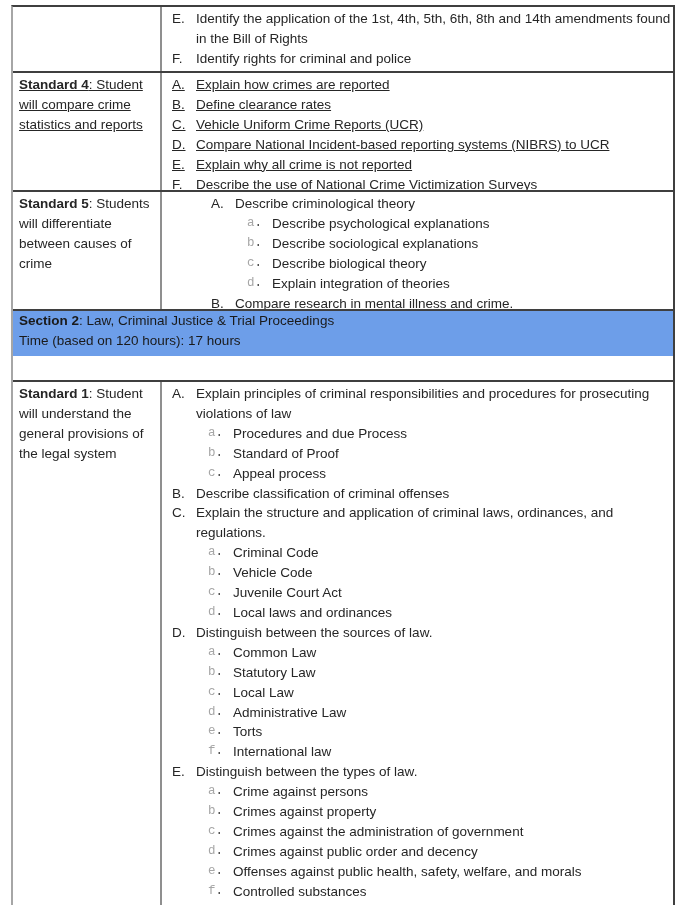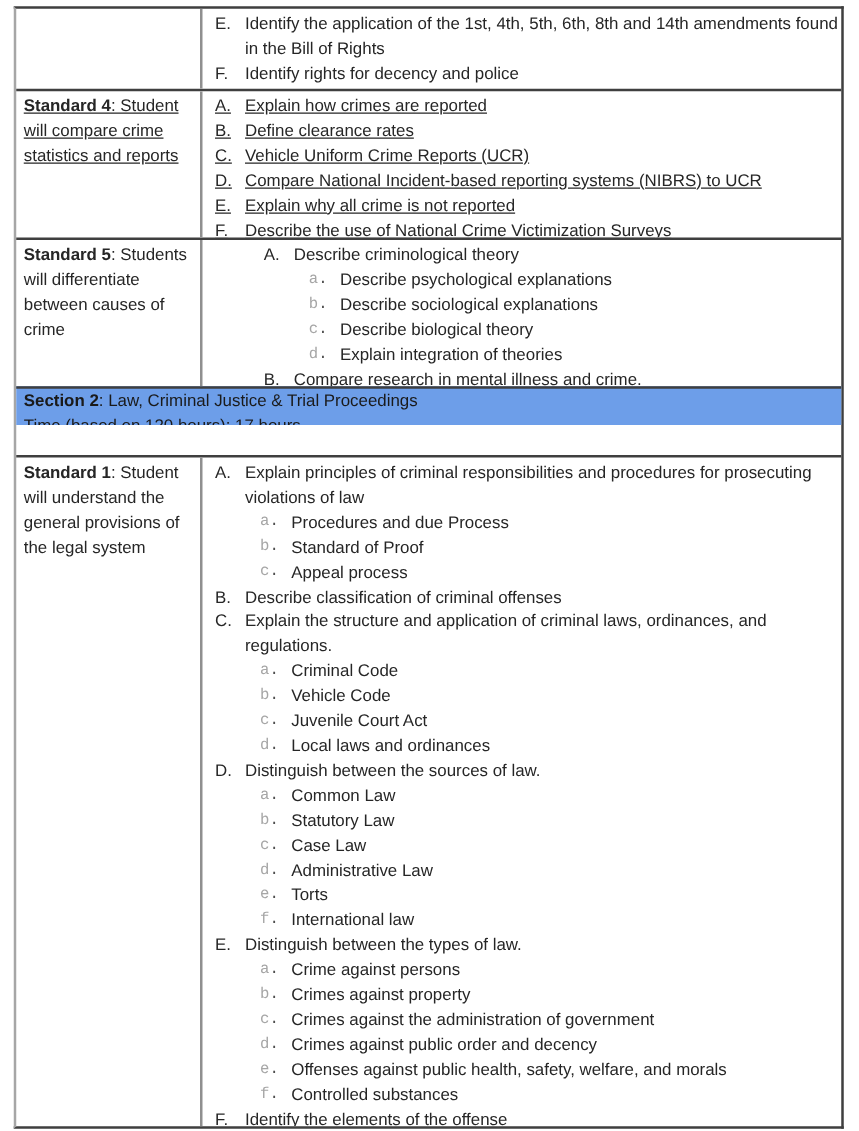--- a/index.html
+++ b/index.html
@@ -22,21 +22,21 @@
   .cell-left {
     flex:0 0 149px; box-sizing:border-box;
     border-right:2px solid #8f8f8f;
     padding:2px 6px 0 6px; line-height:19.9px;
   }
   .cell-right { flex:1; padding-top:2px; box-sizing:border-box; overflow:hidden; }
 
   .h-row0 { height:64px; }
   .h-row1 { height:119px;text-decoration:underline; }
   .h-row2 { height:119px;gap:39px; }
-  .h-sec  { height:31px; }
+  .h-sec  { height:47px; }
   .h-row4 { height:537px;margin-top:24px; }
 
   .b { font-weight:bold; }
 
   .item { display:flex; line-height:19.9px; }
   .item .mk { flex:0 0 24px; margin-left:10px; }
   .item .tx { flex:1; }
   .item.lvl2 .mk {
     flex:0 0 25px; margin-left:46px;
     font-family:"Liberation Mono","DejaVu Sans Mono",monospace;
@@ -60,21 +60,21 @@
 
     <div class="row h-row0">
       <div class="cell-left"></div>
       <div class="cell-right">
           <div class="item lvl1">
             <span class="mk">E.</span>
             <span class="tx">Identify the application of the 1st, 4th, 5th, 6th, 8th and 14th amendments found in the Bill of Rights</span>
           </div>
           <div class="item lvl1">
             <span class="mk">F.</span>
-            <span class="tx">Identify rights for decency and police</span>
+            <span class="tx">Identify rights for criminal and police</span>
           </div>
         </div>
     </div>
 
     <div class="row h-row1">
       <div class="cell-left"><span class="b">Standard 4</span><span>: Student will compare crime statistics and reports</span></div>
       <div class="cell-right">
           <div class="item lvl1">
             <span class="mk">A.</span>
             <span class="tx">Explain how crimes are reported</span>
@@ -187,21 +187,21 @@
           <div class="item lvl2">
             <span class="mk"><span class="mk-letter">a</span><span class="mk-period">.</span></span>
             <span class="tx">Common Law</span>
           </div>
           <div class="item lvl2">
             <span class="mk"><span class="mk-letter">b</span><span class="mk-period">.</span></span>
             <span class="tx">Statutory Law</span>
           </div>
           <div class="item lvl2">
             <span class="mk"><span class="mk-letter">c</span><span class="mk-period">.</span></span>
-            <span class="tx">Case Law</span>
+            <span class="tx">Local Law</span>
           </div>
           <div class="item lvl2">
             <span class="mk"><span class="mk-letter">d</span><span class="mk-period">.</span></span>
             <span class="tx">Administrative Law</span>
           </div>
           <div class="item lvl2">
             <span class="mk"><span class="mk-letter">e</span><span class="mk-period">.</span></span>
             <span class="tx">Torts</span>
           </div>
           <div class="item lvl2">

